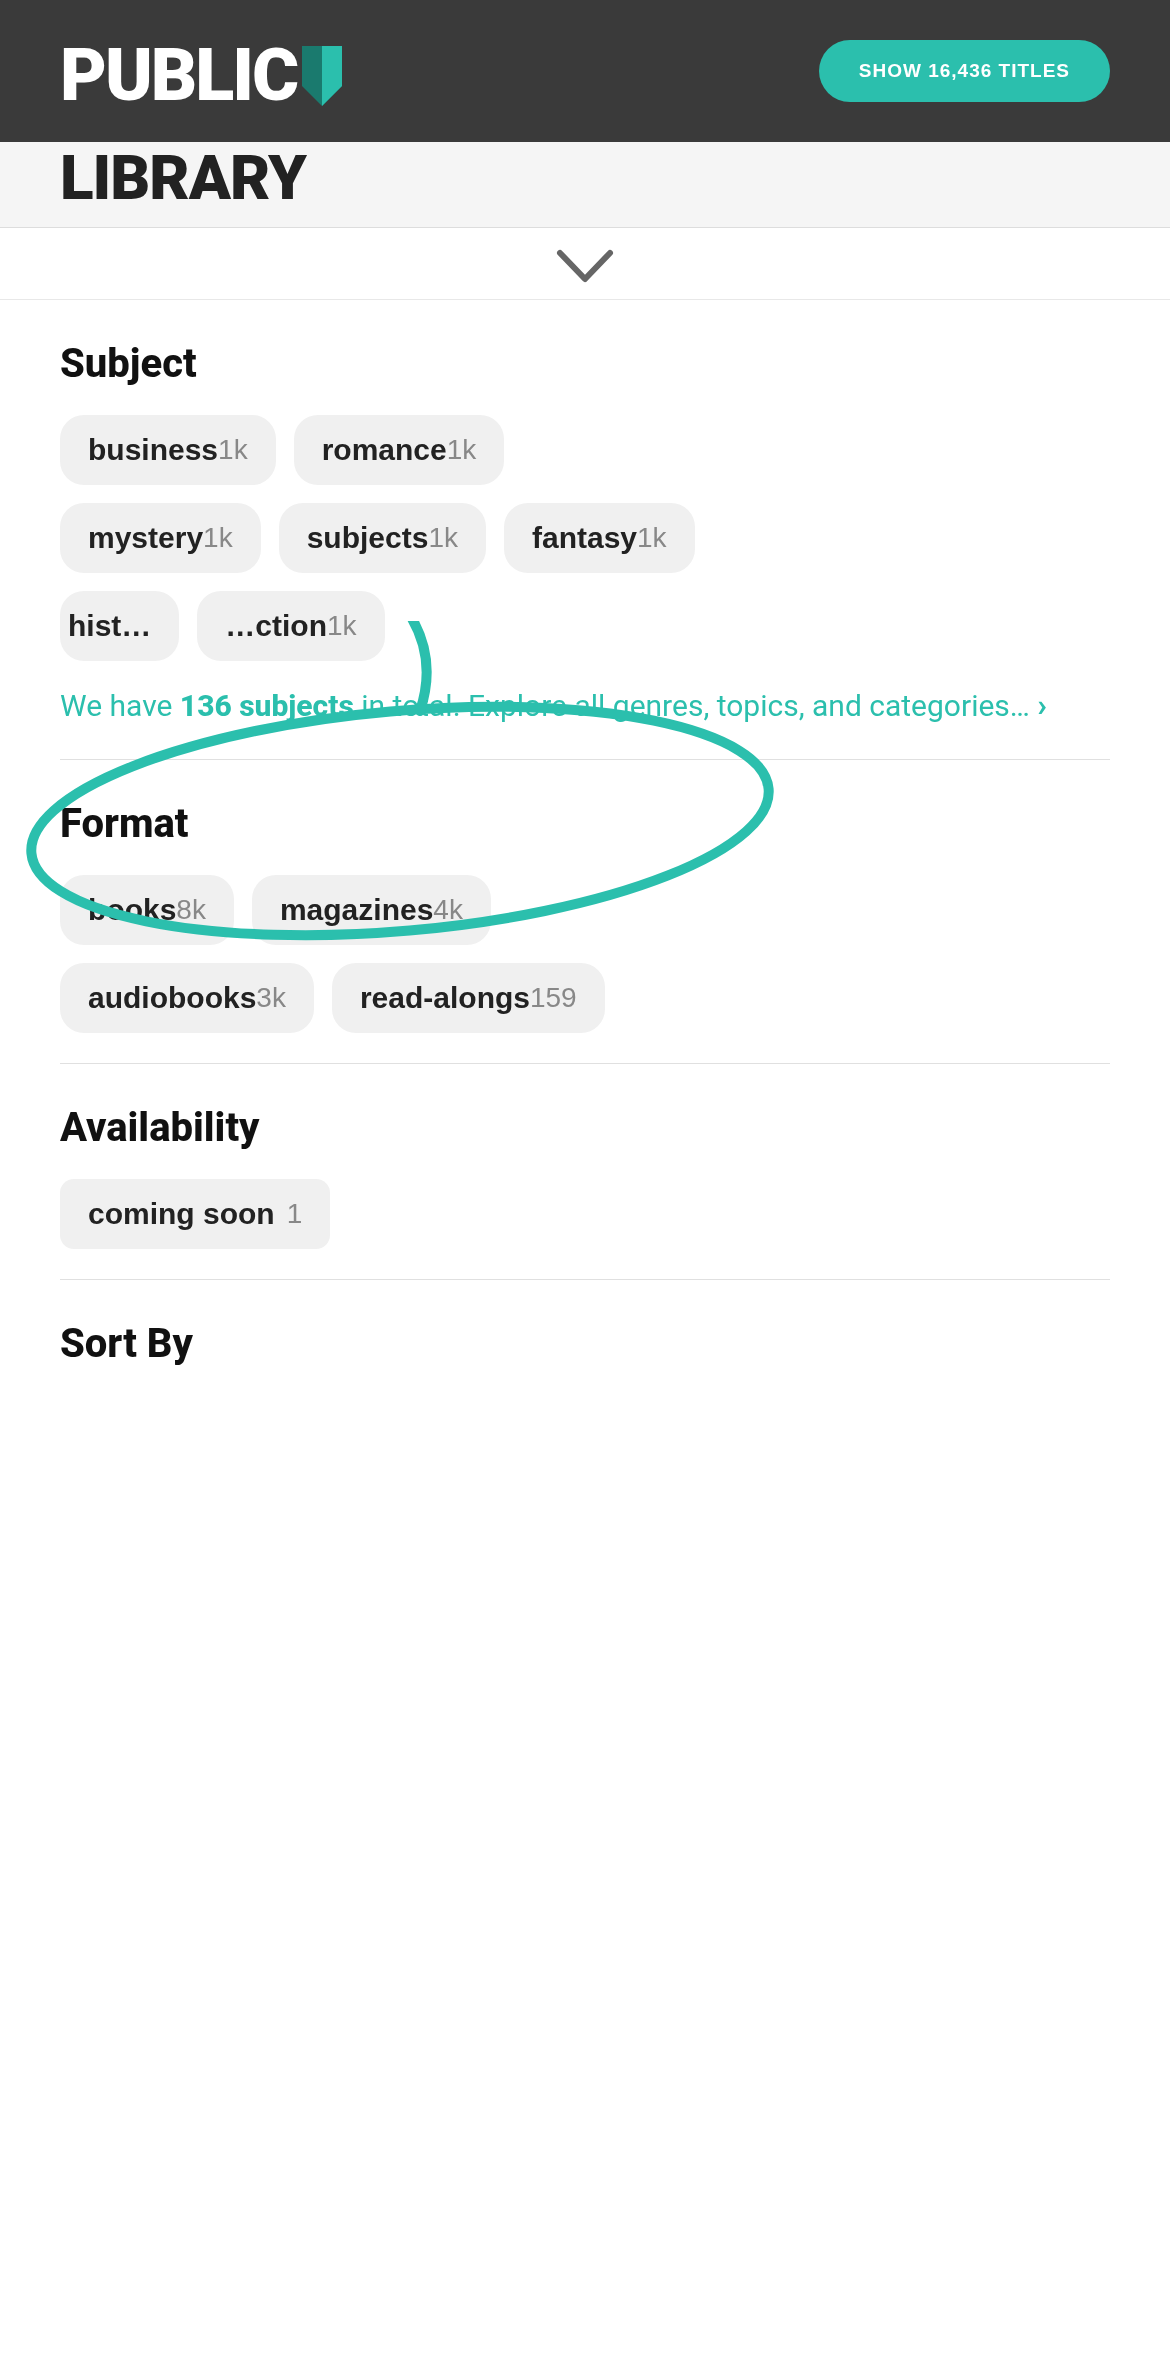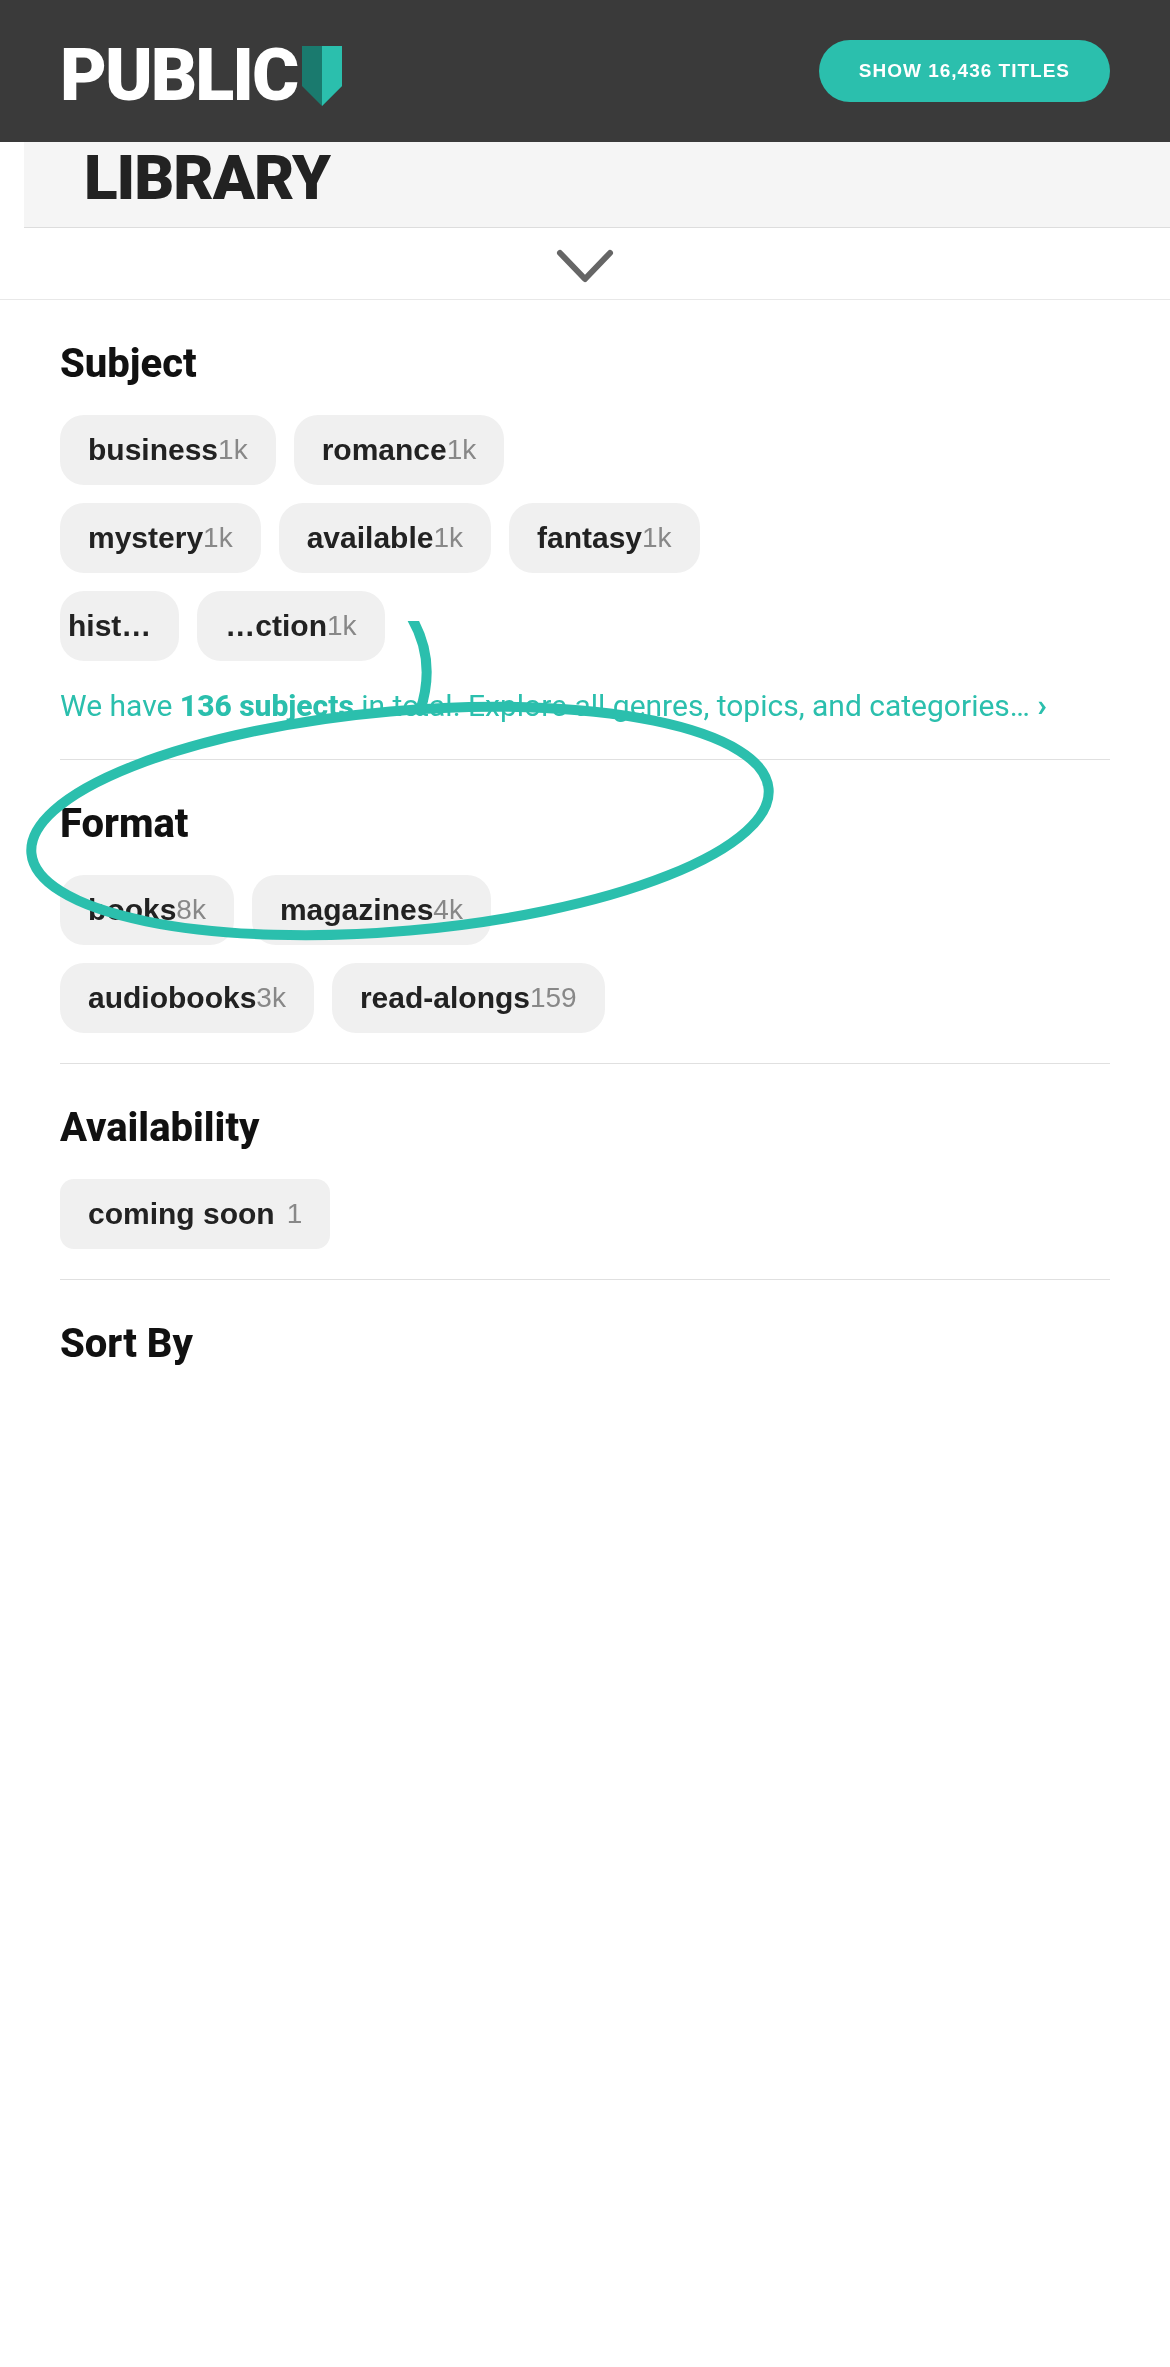--- a/index.html
+++ b/index.html
@@ -186,21 +186,20 @@
     .filter-icon {
       font-size: 24px;
       color: #888;
     }
 
     .partial-header {
       background: #f5f5f5;
       padding: 0 60px 10px 60px;
       border-bottom: 1px solid #ddd;
       overflow: hidden;
-      margin-left: 24px;
     }
 
     .partial-library-label {
       font-size: 60px;
       font-weight: 900;
       color: #222;
       letter-spacing: -1px;
       line-height: 1;
       padding-top: 5px;
       padding-bottom: 8px;
@@ -260,21 +259,21 @@
         <span class="count">1k</span>
       </button>
     </div>
 
     <div class="tags-row">
       <button class="tag-chip">
         <span>mystery</span>
         <span class="count">1k</span>
       </button>
       <button class="tag-chip thriller-chip" style="position:relative;">
-        <span>available</span>
+        <span>subjects</span>
         <span class="count">1k</span>
       </button>
       <button class="tag-chip">
         <span>fantasy</span>
         <span class="count">1k</span>
       </button>
     </div>
 
     <div class="tags-row">
       <button class="tag-chip" style="max-width:200px; overflow:hidden;padding-left:8px;">

